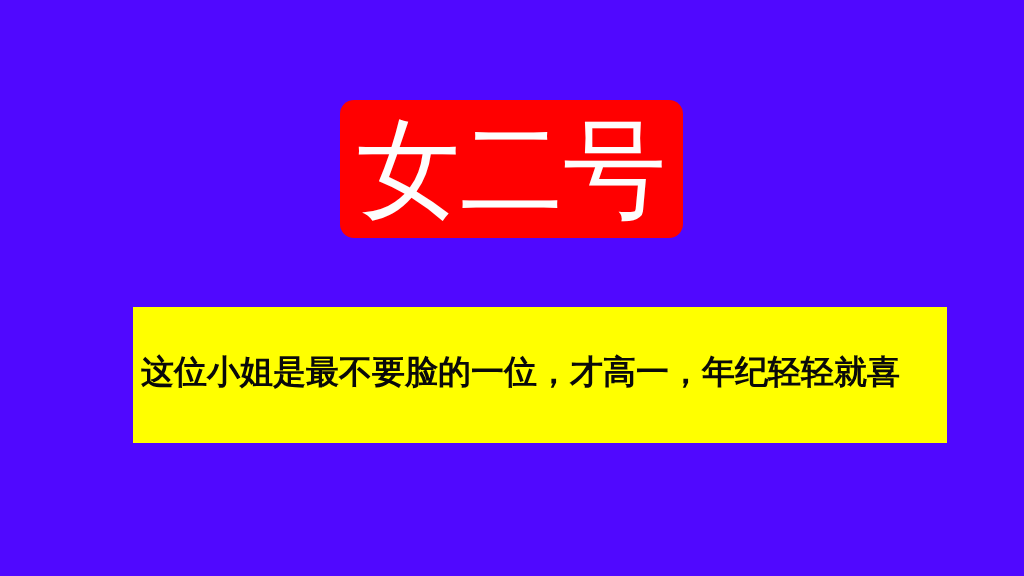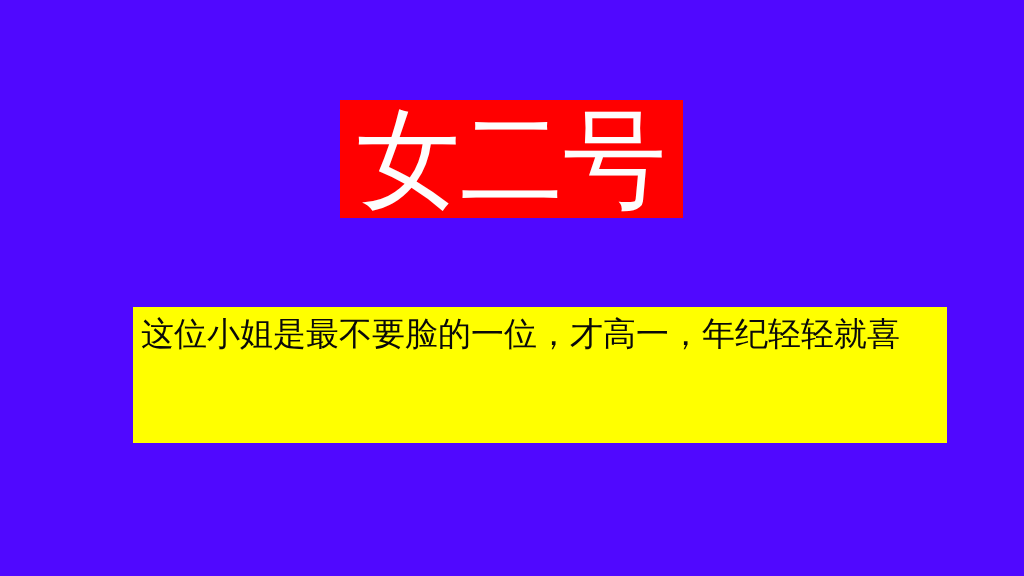--- a/index.html
+++ b/index.html
@@ -19,26 +19,27 @@
     height: 576px;
     background: #5008ff;
   }
 
   
   #title-banner {
     position: absolute;
     left: 340px;
     top: 100px;
     width: 343px;
-    height: 118px;
+    height: 138px;
     background: #ff0000;
     display: flex;
     align-items: center;
     justify-content: center;
     overflow: hidden;
+    border-radius: 14px;
   }
   #title-text {
     color: #fdfdfd;
     font-family: "DejaVu Sans", "Liberation Sans", sans-serif;
     font-size: 103px;
     line-height: 1.0;
     letter-spacing: 0px;
     font-weight: 400;
     white-space: nowrap;
     transform: scaleY(1.06);
@@ -54,23 +55,24 @@
     background: #ffff00;
     box-sizing: border-box;
     padding: 6px 4px 4px 8px;
     overflow: hidden;
   }
   .caption-line {
     color: #0a0a0a;
     font-family: "DejaVu Sans", "Liberation Sans", sans-serif;
     font-size: 33px;
     line-height: 42px;
-    font-weight: 400;
+    font-weight: 700;
     white-space: nowrap;
     letter-spacing: 0px;
+    margin-top: 38px;
   }
 </style>
 </head>
 <body>
 
 <div id="stage">
 
   <div id="title-banner">
     <span id="title-text">女二号</span>
   </div>

